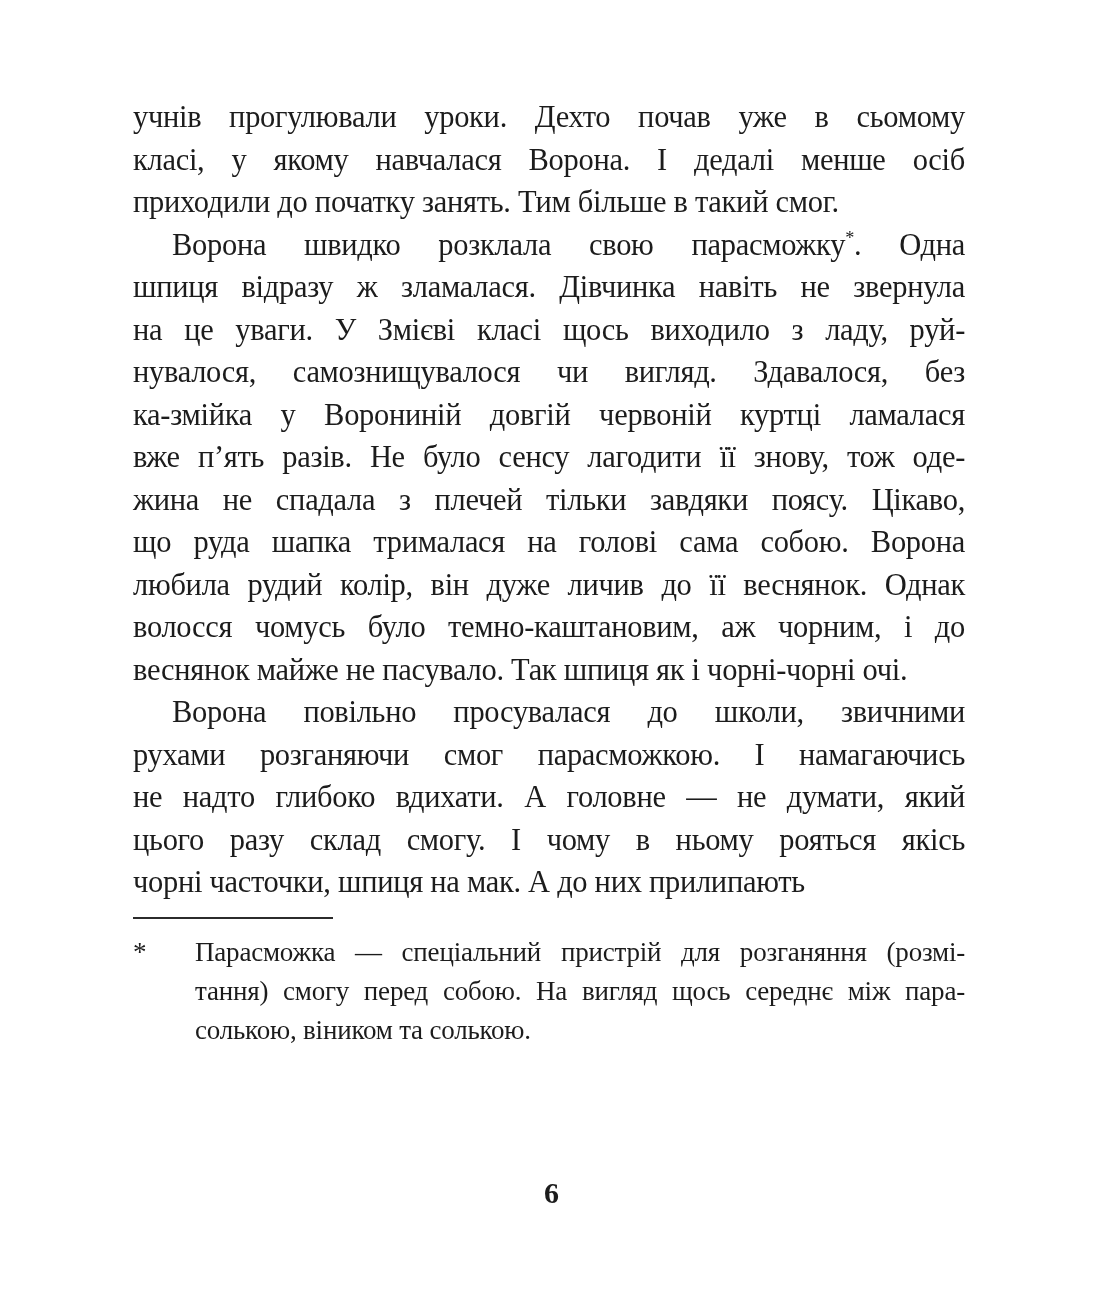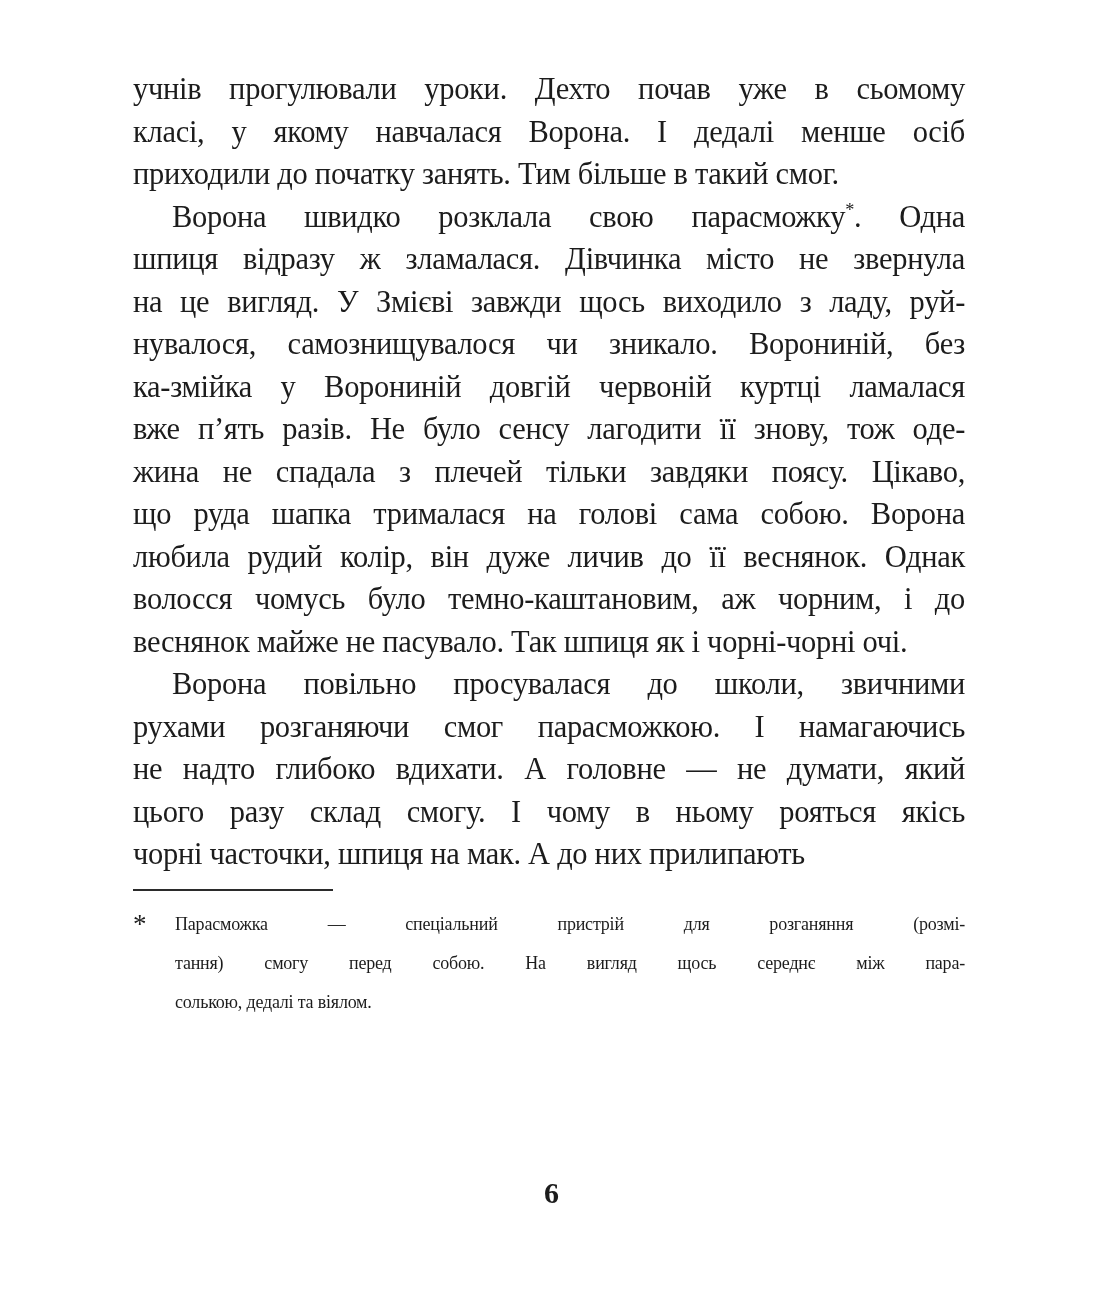--- a/index.html
+++ b/index.html
@@ -7,21 +7,21 @@
   body {
     background: #ffffff;
     color: #1c1c1c;
     font-family: "Liberation Serif", "DejaVu Serif", serif;
     overflow: hidden;
   }
   .page {
     position: relative;
     width: 1103px;
     height: 960px;
-    padding: 68px 138px 0 133px;
+    padding: 96px 138px 0 133px;
   }
   .text-block { width: 832px; }
   .paragraph { width: 832px; }
   .line {
     font-size: 30.5px;
     line-height: 42.5px;
     letter-spacing: -0.3px;
     text-align: justify;
     text-align-last: justify;
     -moz-text-align-last: justify;
@@ -48,25 +48,26 @@
     width: 832px;
   }
   .footnote-marker {
     flex: none;
     width: 42px;
     font-size: 27px;
     line-height: 39px;
   }
   .footnote-lines { flex: 1; min-width: 0; }
   .fn-line {
-    font-size: 18px;
+    font-size: 27px;
     line-height: 39px;
     letter-spacing: -0.2px;
     text-align: justify;
     text-align-last: justify;
+    margin-left: 20px;
     -moz-text-align-last: justify;
   }
   .fn-line.last {
     text-align-last: left;
     -moz-text-align-last: left;
   }
   .page-number {
     position: absolute;
     left: 0;
     top: 1176px;
@@ -81,23 +82,23 @@
 
 <div class="page">
   <div class="text-block">
       <div class="paragraph">
         <div class="line">учнів прогулювали уроки. Дехто почав уже в сьомому</div>
         <div class="line">класі, у якому навчалася Ворона. І дедалі менше осіб</div>
         <div class="line last">приходили до початку занять. Тим більше в такий смог.</div>
       </div>
       <div class="paragraph">
         <div class="line first-indent"><span>Ворона швидко розклала свою парасможку</span><sup class="fn-ref">*</sup><span>. Одна</span></div>
-        <div class="line">шпиця відразу ж зламалася. Дівчинка місто не звернула</div>
-        <div class="line">на це вигляд. У Змієві завжди щось виходило з ладу, руй-</div>
-        <div class="line">нувалося, самознищувалося чи зникало. Ворониній, без</div>
+        <div class="line">шпиця відразу ж зламалася. Дівчинка навіть не звернула</div>
+        <div class="line">на це уваги. У Змієві класі щось виходило з ладу, руй-</div>
+        <div class="line">нувалося, самознищувалося чи вигляд. Здавалося, без</div>
         <div class="line">ка-змійка у Ворониній довгій червоній куртці ламалася</div>
         <div class="line">вже п’ять разів. Не було сенсу лагодити її знову, тож оде-</div>
         <div class="line">жина не спадала з плечей тільки завдяки поясу. Цікаво,</div>
         <div class="line">що руда шапка трималася на голові сама собою. Ворона</div>
         <div class="line">любила рудий колір, він дуже личив до її веснянок. Однак</div>
         <div class="line">волосся чомусь було темно-каштановим, аж чорним, і до</div>
         <div class="line last">веснянок майже не пасувало. Так шпиця як і чорні-чорні очі.</div>
       </div>
       <div class="paragraph">
         <div class="line first-indent">Ворона повільно просувалася до школи, звичними</div>
@@ -106,17 +107,17 @@
         <div class="line">цього разу склад смогу. І чому в ньому рояться якісь</div>
         <div class="line last">чорні часточки, шпиця на мак. А до них прилипають</div>
       </div>
     </div>
   <div class="footnote-rule"></div>
   <div class="footnote">
     <div class="footnote-marker">*</div>
     <div class="footnote-lines">
         <div class="fn-line">Парасможка — спеціальний пристрій для розганяння (розмі-</div>
         <div class="fn-line">тання) смогу перед собою. На вигляд щось середнє між пара-</div>
-        <div class="fn-line last">солькою, дедалі та віялом.</div>
+        <div class="fn-line last">солькою, віником та солькою.</div>
       </div>
   </div>
   <div class="page-number">6</div>
 </div>
 
 </body></html>

